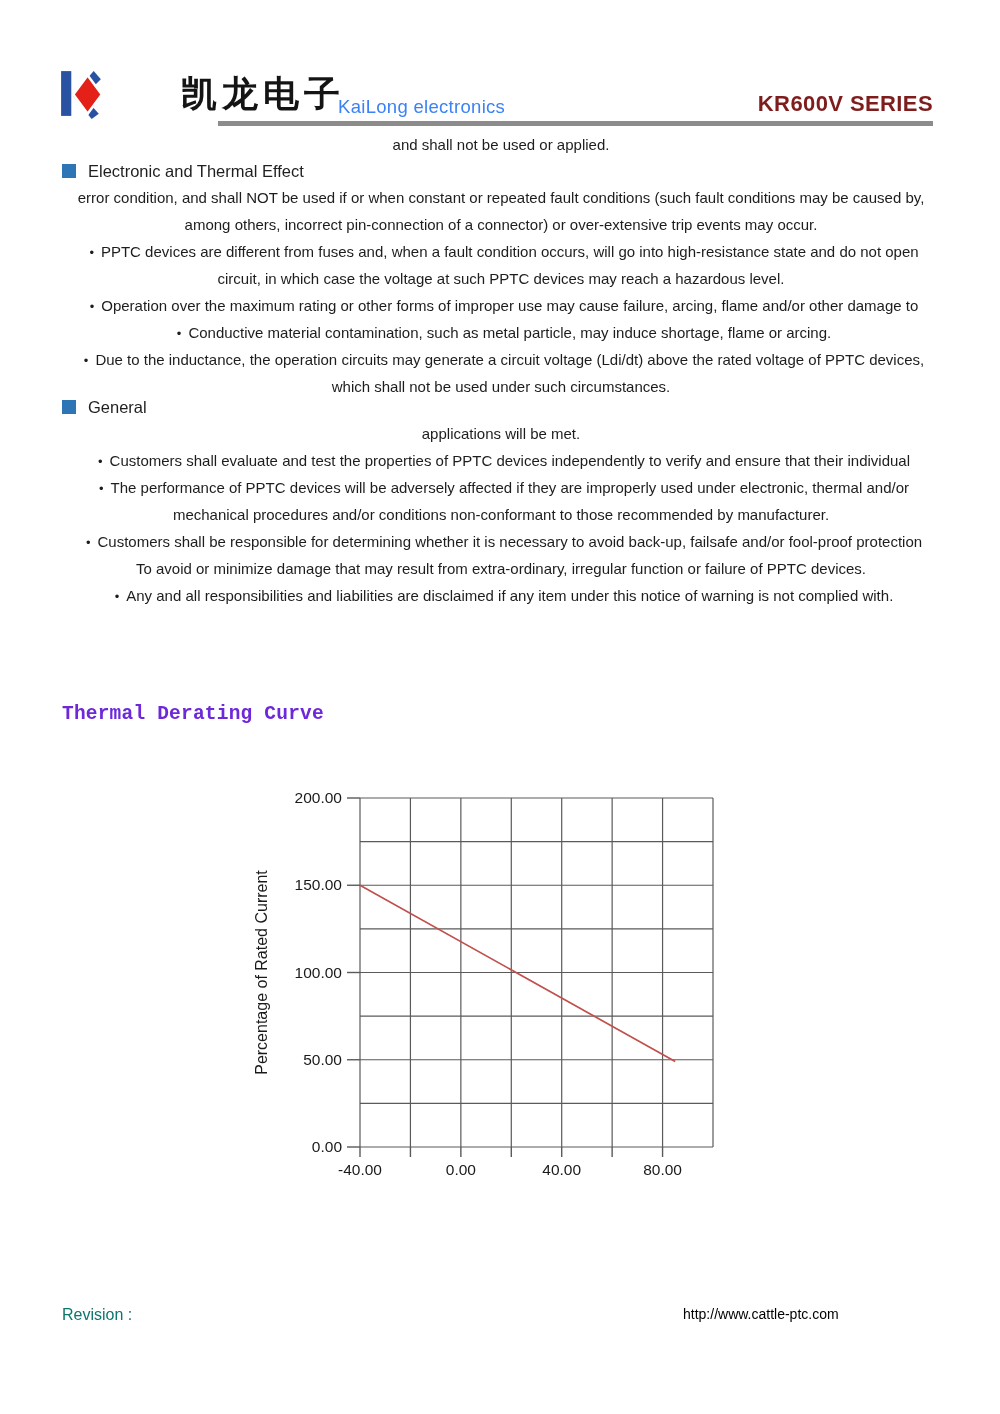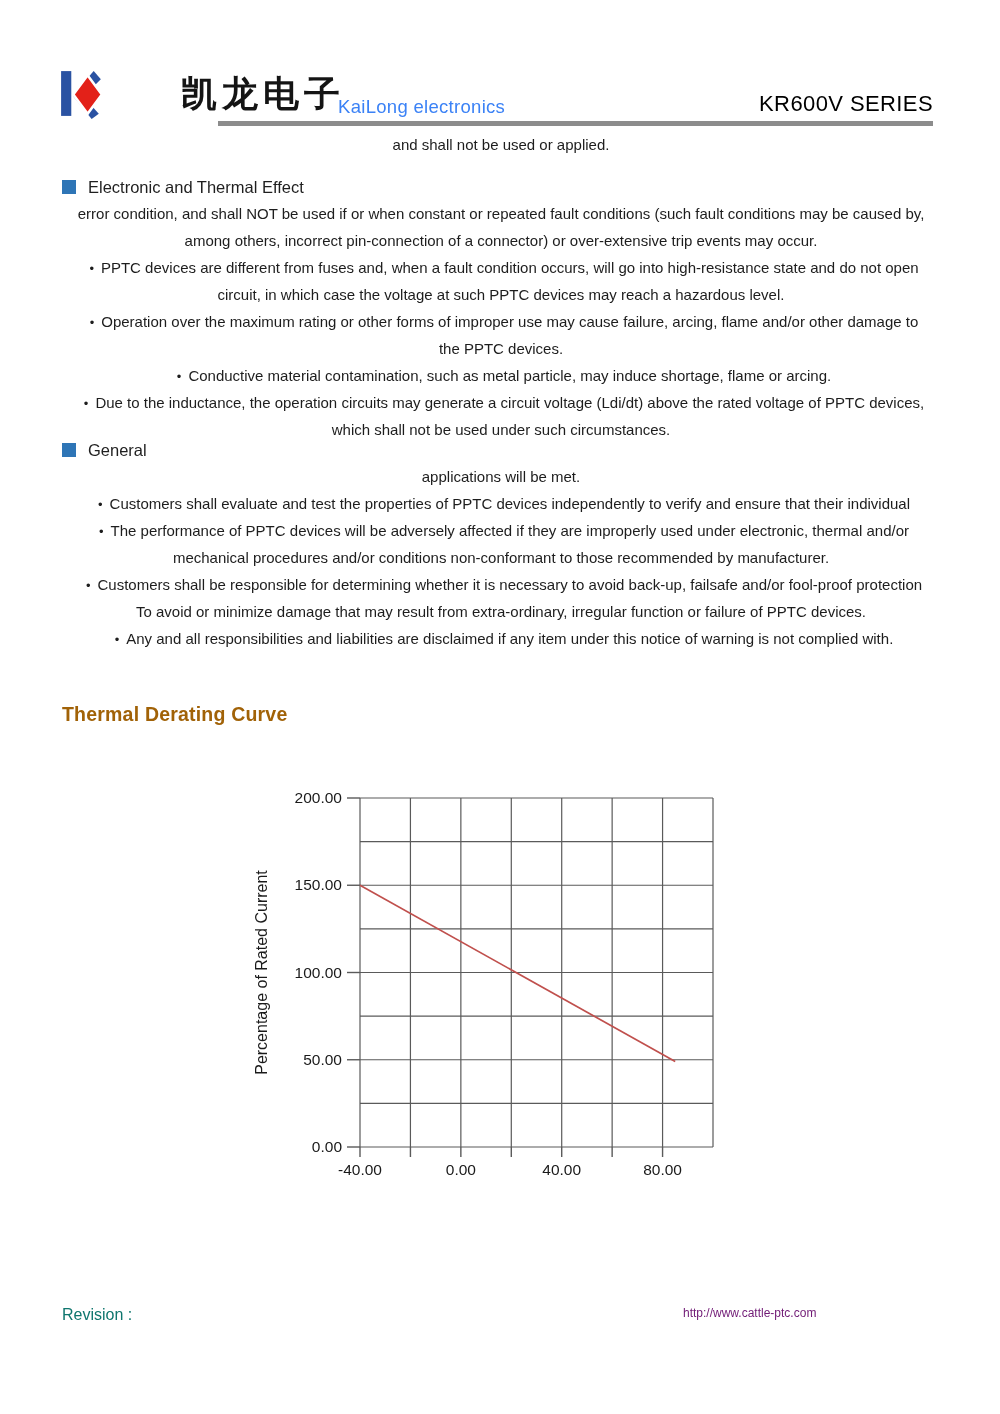--- a/index.html
+++ b/index.html
@@ -14,42 +14,42 @@
     position:absolute;left:135px;top:74px;width:210px;
     font-family:"DejaVu Sans", sans-serif;font-weight:bold;
     font-size:36px;line-height:40px;letter-spacing:5px;color:#141414;text-align:right;
   }
   .company-en{
     position:absolute;left:338px;top:96px;
     font-size:18.5px;color:#3b82f6;letter-spacing:0.3px;
   }
   .series{
     position:absolute;right:67px;top:91px;
-    font-size:22px;font-weight:normal;color:#000000;letter-spacing:0.4px;
+    font-size:22px;font-weight:bold;color:#7f1d1d;letter-spacing:0.4px;
   }
   .hrule{position:absolute;left:218px;top:121px;width:715px;height:5px;background:#8c8c8c;}
   
   .doc{position:absolute;left:62px;top:131px;width:878px;}
   .ln{font-size:15px;line-height:27px;height:27px;white-space:nowrap;text-align:center;}
   .ln .dot{display:inline-block;margin-left:6px;margin-right:7px;font-size:13px;}
-  .sec-h{height:26px;line-height:26px;display:flex;align-items:center;margin-top:16px;}
+  .sec-h{height:26px;line-height:26px;display:flex;align-items:center;}
   .sec-h .sq{width:14px;height:14px;background:#2e75b6;margin-right:12px;flex:0 0 auto;}
   .sec-h .ht{font-size:16.5px;color:#1f1f1f;}
   .sec-h.general{margin-top:-6px;}
   
   .thermal-h{
     position:absolute;left:62px;top:703px;
-    font-size:19.5px;font-weight:bold;color:#a16207;letter-spacing:0.2px;
+    font-size:19.5px;font-weight:bold;color:#6d28d9;letter-spacing:0.2px;font-family:Liberation Mono, monospace;
   }
   
   .chart{position:absolute;left:245px;top:780px;}
   .chart text{font-family:"Liberation Sans", sans-serif;fill:#1a1a1a;}
   
   .footer-rev{position:absolute;left:62px;top:1306px;font-size:16px;color:#0f766e;}
-  .footer-url{position:absolute;left:683px;top:1306px;font-size:12px;color:#701a75;text-decoration:none;}
+  .footer-url{position:absolute;left:683px;top:1306px;font-size:14px;color:#000000;text-decoration:none;}
 </style>
 </head>
 <body>
 
 <svg class="logo" viewBox="0 0 45 54" aria-hidden="true">
   <rect x="1" y="5" width="10" height="44" fill="#2a52a2"></rect>
   <polygon points="13,28 33,5 40,13 20,33" fill="#2a52a2"></polygon>
   <polygon points="13,30 20,27 38,47 31,52" fill="#2a52a2"></polygon>
   <polygon points="27,9 41,28 27,47 13,28" fill="#e32119" stroke="#ffffff" stroke-width="2.5"></polygon>
 </svg>
@@ -66,21 +66,20 @@
     <span class="ht">Electronic and Thermal Effect</span>
   </div>
 
   <div class="ln"><span>error condition, and shall NOT be used if or when constant or repeated fault conditions (such fault conditions may be caused by,</span></div>
   <div class="ln"><span>among others, incorrect pin-connection of a connector) or over-extensive trip events may occur.</span></div>
 
   <div class="ln"><span class="dot">•</span><span>PPTC devices are different from fuses and, when a fault condition occurs, will go into high-resistance state and do not open</span></div>
   <div class="ln"><span>circuit, in which case the voltage at such PPTC devices may reach a hazardous level.</span></div>
 
   <div class="ln"><span class="dot">•</span><span>Operation over the maximum rating or other forms of improper use may cause failure, arcing, flame and/or other damage to</span></div>
-  <div class="ln"><span>the PPTC devices.</span></div>
 
   <div class="ln"><span class="dot">•</span><span>Conductive material contamination, such as metal particle, may induce shortage, flame or arcing.</span></div>
 
   <div class="ln"><span class="dot">•</span><span>Due to the inductance, the operation circuits may generate a circuit voltage (Ldi/dt) above the rated voltage of PPTC devices,</span></div>
   <div class="ln"><span>which shall not be used under such circumstances.</span></div>
 
   <div class="sec-h general">
     <span class="sq"></span>
     <span class="ht">General</span>
   </div>

